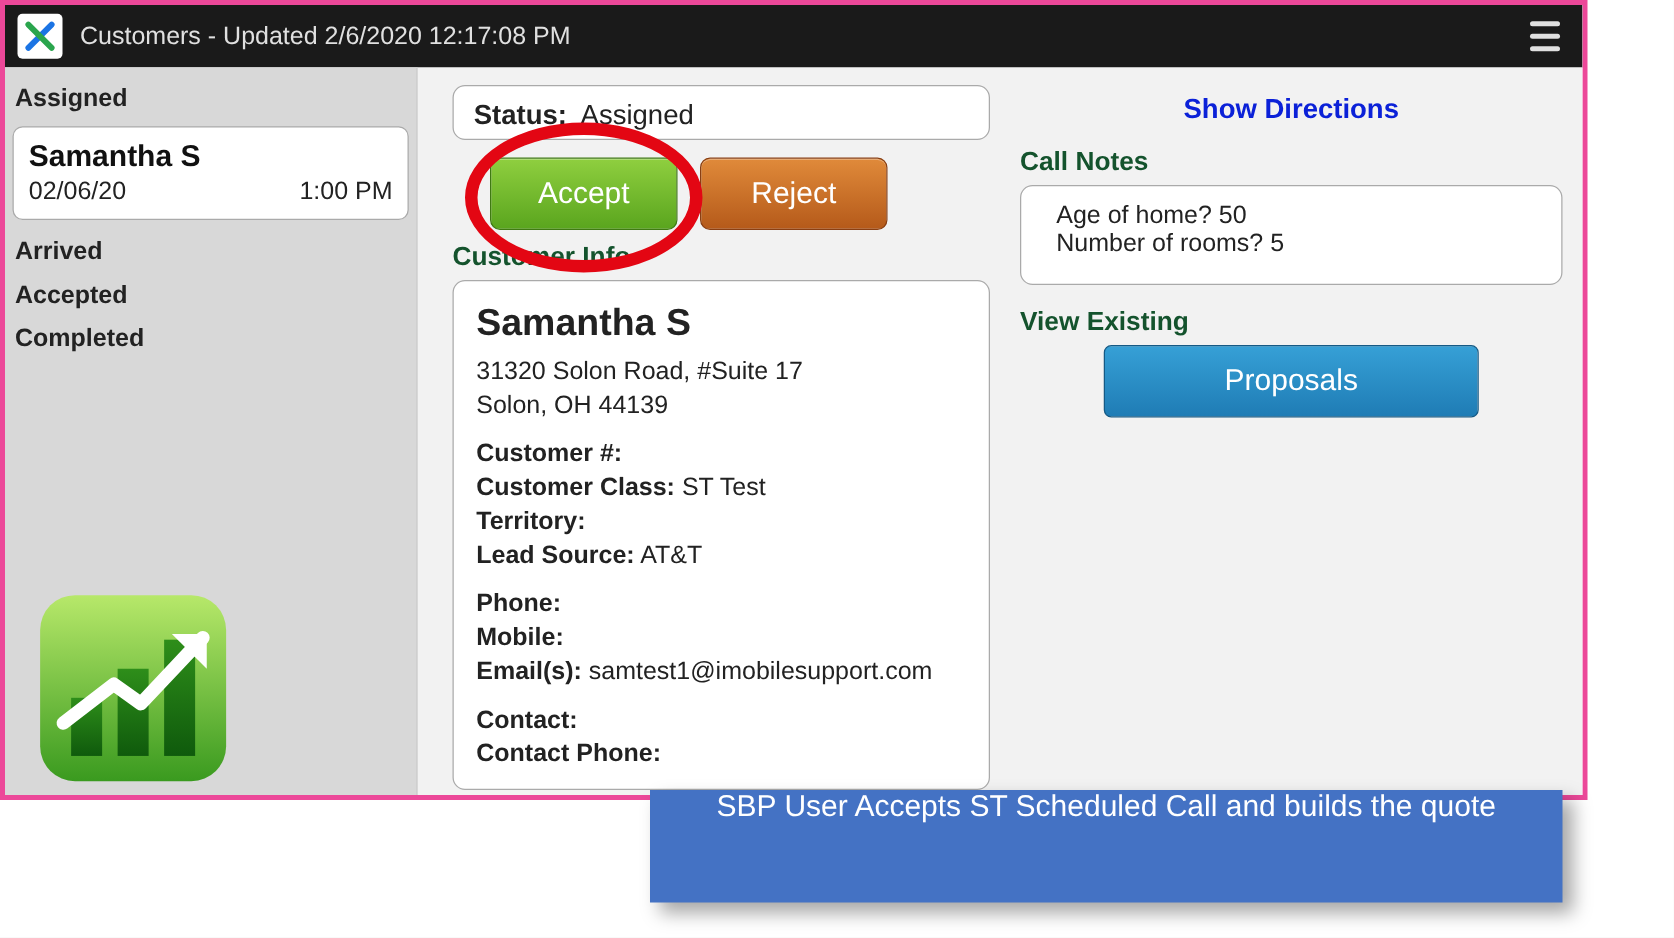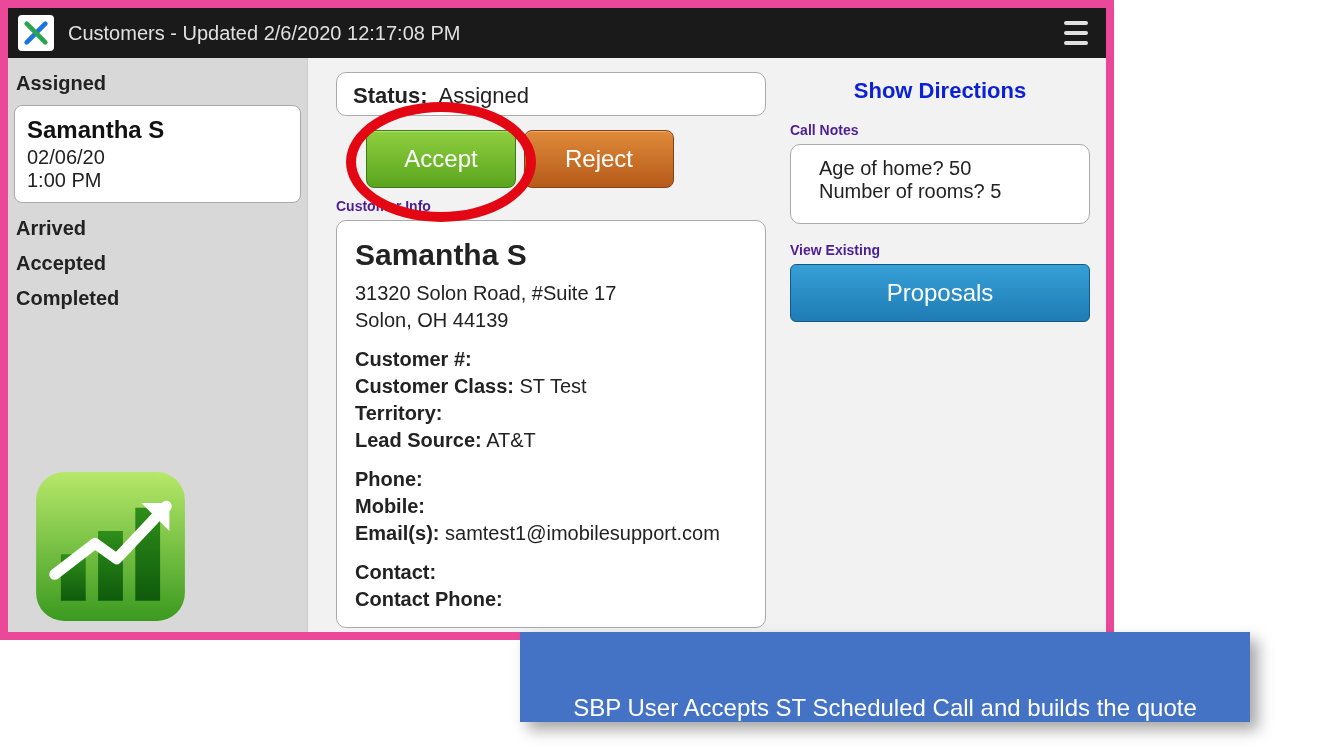--- a/index.html
+++ b/index.html
@@ -8,23 +8,23 @@
     background: #fff;
     width: 1339px;
     height: 750px;
     position: relative;
     overflow: hidden;
   }
   .outer-frame {
     position: absolute;
     top: 0;
     left: 0;
-    width: 1114px;
+    width: 1270px;
     height: 640px;
-    border: 8px solid #ec4899;
+    border: 4px solid #ec4899;
     background: #fff;
     overflow: hidden;
   }
   .titlebar {
     background: #1a1a1a;
     color: #e0e0e0;
     height: 50px;
     display: flex;
     align-items: center;
     padding: 0 10px;
@@ -88,21 +88,20 @@
     font-weight: bold;
     font-size: 24px;
     color: #111;
   }
   .sidebar .card .row2 {
     display: flex;
     justify-content: space-between;
     font-size: 20px;
     color: #222;
     margin-top: 2px;
-    flex-direction: column;
   }
   .sidebar .chart-icon {
     position: absolute;
     left: 25px;
     bottom: 8px;
     width: 155px;
     height: 155px;
   }
   .main {
     flex: 1;
@@ -116,21 +115,21 @@
     background: #fff;
     border: 1px solid #aaa;
     border-radius: 10px;
     padding: 10px 16px 6px 16px;
     font-size: 22px;
     color: #222;
   }
   .status-box .label { font-weight: bold; margin-right: 6px; }
   .button-row {
     display: flex;
-    gap: 8px;
+    gap: 18px;
     margin: 14px 0 10px 30px;
     position: relative;
   }
   .btn {
     border-radius: 8px;
     font-size: 24px;
     color: #fff;
     text-align: center;
     padding: 14px 0;
     width: 150px;
@@ -141,22 +140,22 @@
   .btn-accept {
     background: linear-gradient(#8fcf3f, #5aa51e);
     border-color: #3f7a12;
   }
   .btn-reject {
     background: linear-gradient(#e08a3a, #b55a1a);
     border-color: #8a3f12;
   }
   .section-title {
     font-weight: bold;
-    font-size: 14px;
-    color: #4c1d95;
+    font-size: 21px;
+    color: #14532d;
     margin: 6px 0 6px 0;
   }
   .info-card {
     background: #fff;
     border: 1px solid #aaa;
     border-radius: 10px;
     padding: 14px 18px;
     font-size: 20px;
     color: #222;
     line-height: 1.35;
@@ -210,21 +209,21 @@
   .caption-bar {
     position: absolute;
     left: 520px;
     top: 632px;
     width: 730px;
     height: 90px;
     background: #4472c4;
     color: #fff;
     font-size: 24px;
     display: flex;
-    align-items: flex-end;
+    align-items: flex-start;
     justify-content: center;
     box-shadow: 8px 8px 14px rgba(0,0,0,.35);
   }
 </style>
 </head>
 <body>
 
 <div class="outer-frame">
   <div class="titlebar">
     <div class="app-icon">

